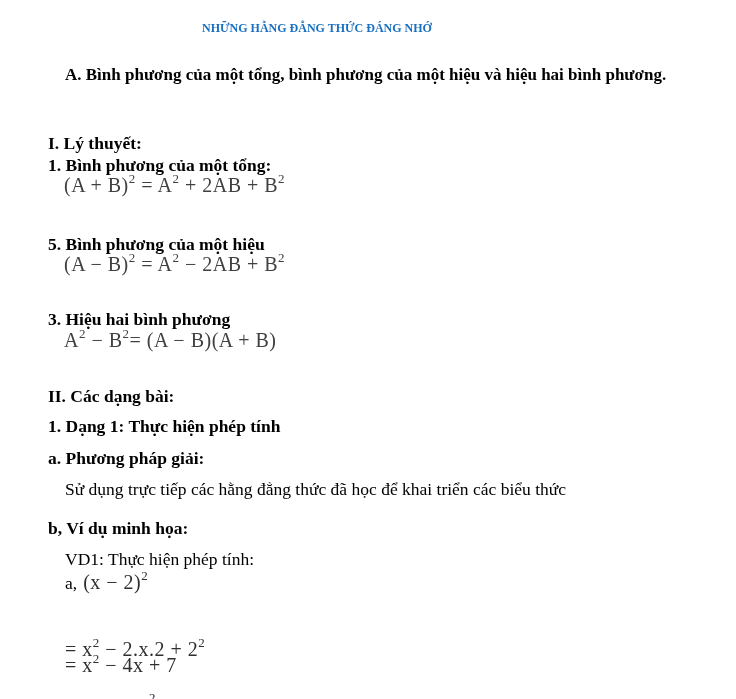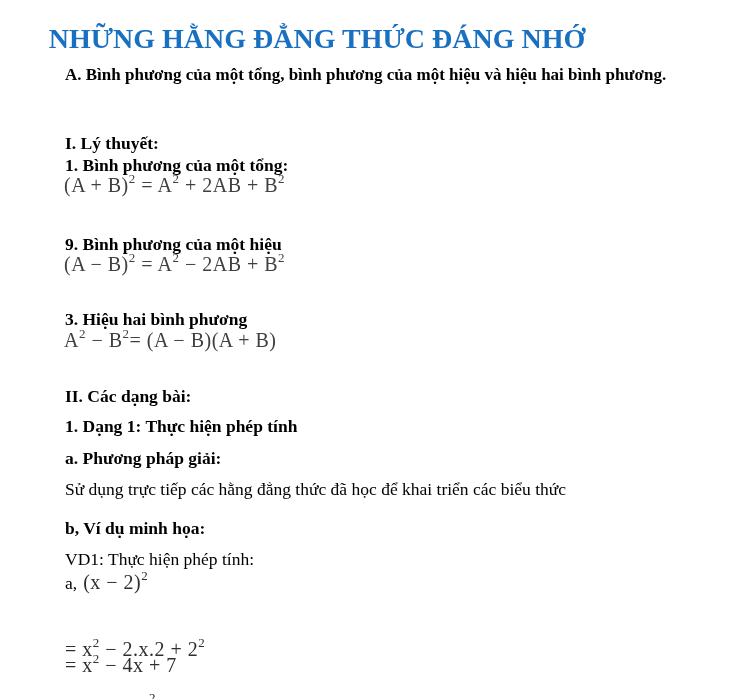--- a/index.html
+++ b/index.html
@@ -9,26 +9,26 @@
     height: 699px;
     background: #ffffff;
     overflow: hidden;
     font-family: "Liberation Serif", serif;
     color: #000000;
   }
   .line { position: absolute; white-space: nowrap; }
   .title {
     top: 8px; left: 0; width: 634px;
     text-align: center;
-    font-size: 28px; font-weight: bold;
+    font-size: 12px; font-weight: bold;
     line-height: 24px;
   }
   .heading {
     font-size: 17.5px; font-weight: bold;
-    line-height: 22px; left: 65px;
+    line-height: 22px; left: 48px;
   }
   .plain {
     font-size: 17.5px; font-weight: normal;
     line-height: 22px; left: 65px;
   }
   .wrap2 {
     top: 44px; left: 65px; width: 608px;
     font-size: 17px; font-weight: bold;
     line-height: 28px; white-space: normal;
   }
@@ -81,21 +81,21 @@
   <h1 class="line title" style="color: rgb(26, 112, 192);">NHỮNG HẰNG ĐẲNG THỨC ĐÁNG NHỚ</h1>
 
   <p class="line wrap2">A. Bình phương của một tổng, bình phương của một hiệu và hiệu hai bình phương.</p>
 
   <p class="line heading l-i">I. Lý thuyết:</p>
 
   <p class="line heading l-h1">1. Bình phương của một tổng:</p>
 
   <div class="line formula l-f1"><span>(A + B)</span><sup>2</sup><span> = A</span><sup>2</sup><span> + 2AB + B</span><sup>2</sup></div>
 
-  <p class="line heading l-h2">9. Bình phương của một hiệu</p>
+  <p class="line heading l-h2">5. Bình phương của một hiệu</p>
 
   <div class="line formula l-f2"><span>(A − B)</span><sup>2</sup><span> = A</span><sup>2</sup><span> − 2AB + B</span><sup>2</sup></div>
 
   <p class="line heading l-h3">3. Hiệu hai bình phương</p>
 
   <div class="line formula l-f3"><span>A</span><sup>2</sup><span> − B</span><sup>2</sup><span>= (A − B)(A + B)</span></div>
 
   <p class="line heading l-ii">II. Các dạng bài:</p>
 
   <p class="line heading l-d1">1. Dạng 1: Thực hiện phép tính</p>

